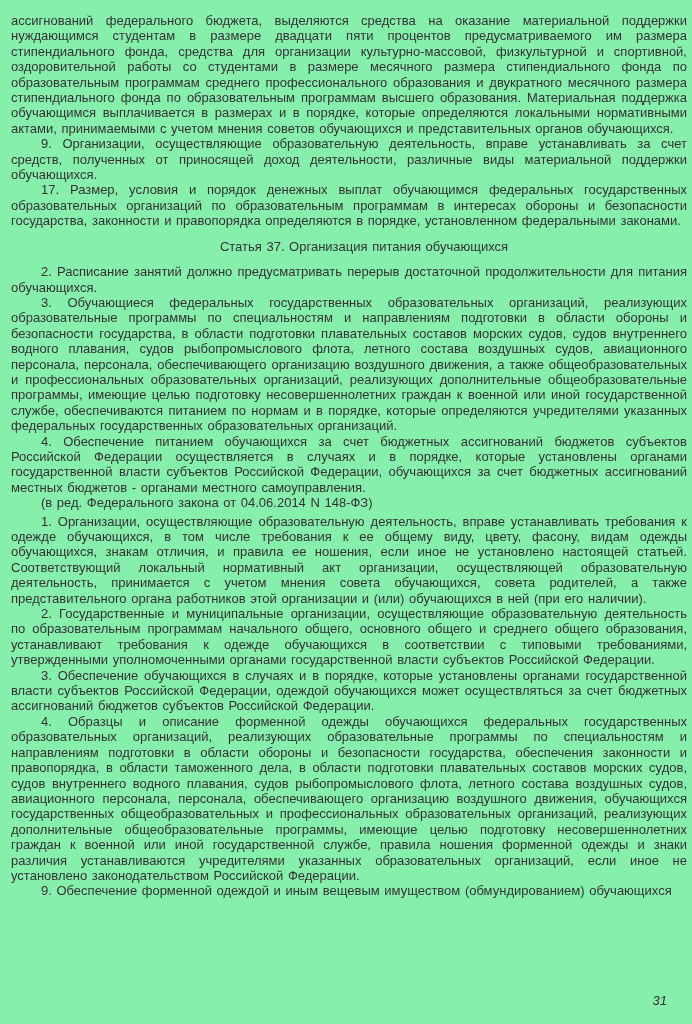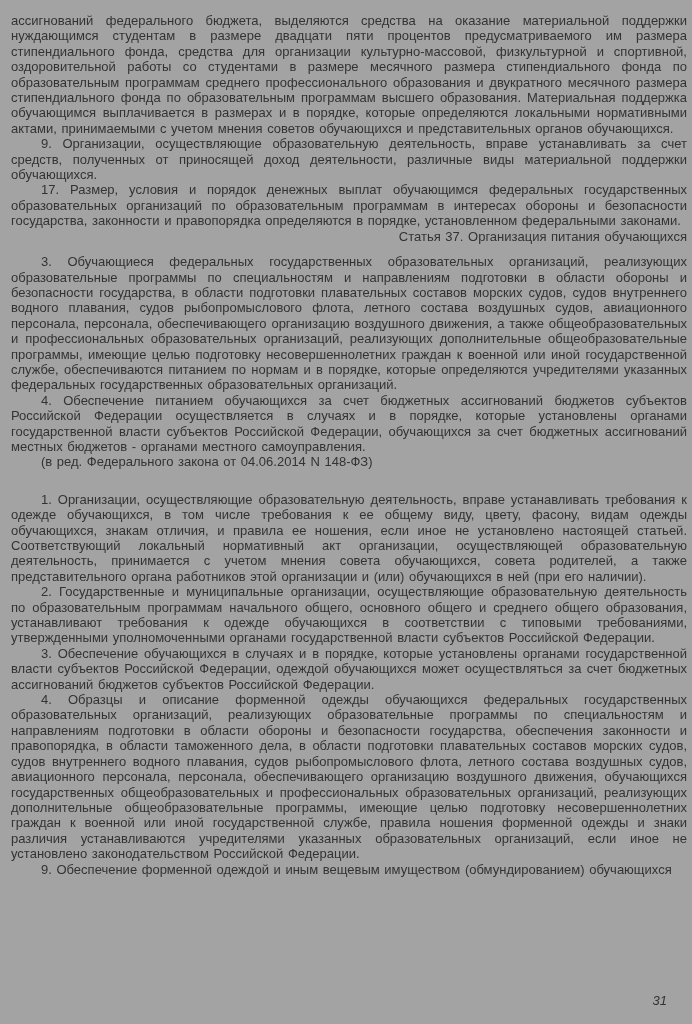--- a/index.html
+++ b/index.html
@@ -5,66 +5,68 @@
   html, body {
     margin: 0;
     padding: 0;
     background: #e8e8e8;
   }
   .page {
     position: relative;
     width: 692px;
     height: 1024px;
     margin: 0 auto;
-    background: #a3a3a3;
+    background: #86efac;
     overflow: hidden;
     font-family: "Liberation Sans", "DejaVu Sans", sans-serif;
     font-size: 13px;
     line-height: 15.4px;
     color: #333333;
   }
   .text-block {
     padding: 13px 5px 0 11px;
   }
   .text-block p {
     margin: 0;
     padding: 0;
     text-align: justify;
     text-indent: 30px;
     word-spacing: 1px;
   }
   .text-block p.continuation {
     text-indent: 0;
   }
   .text-block p.article-heading {
-    text-align: right;
+    text-align: center;
+    margin-top: 10px;
     margin-bottom: 10px;
   }
   .text-block p.edit-note {
     text-align: left;
-    margin-bottom: 22px;
+    margin-bottom: 3px;
   }
   .page-number {
     position: absolute;
     right: 25px;
     bottom: 16px;
     font-size: 13px;
     color: #333333;
     font-style: italic;
   }
 </style>
 </head>
 <body>
 
 <div class="page">
   <div class="text-block">
     <p class="continuation">ассигнований федерального бюджета, выделяются средства на оказание материальной поддержки нуждающимся студентам в размере двадцати пяти процентов предусматриваемого им размера стипендиального фонда, средства для организации культурно-массовой, физкультурной и спортивной, оздоровительной работы со студентами в размере месячного размера стипендиального фонда по образовательным программам среднего профессионального образования и двукратного месячного размера стипендиального фонда по образовательным программам высшего образования. Материальная поддержка обучающимся выплачивается в размерах и в порядке, которые определяются локальными нормативными актами, принимаемыми с учетом мнения советов обучающихся и представительных органов обучающихся.</p>
     <p>9. Организации, осуществляющие образовательную деятельность, вправе устанавливать за счет средств, полученных от приносящей доход деятельности, различные виды материальной поддержки обучающихся.</p>
     <p>17. Размер, условия и порядок денежных выплат обучающимся федеральных государственных образовательных организаций по образовательным программам в интересах обороны и безопасности государства, законности и правопорядка определяются в порядке, установленном федеральными законами.</p>
     <p class="article-heading">Статья 37. Организация питания обучающихся</p>
+    <p>2. Расписание занятий должно предусматривать перерыв достаточной продолжительности для питания обучающихся.</p>
     <p>3. Обучающиеся федеральных государственных образовательных организаций, реализующих образовательные программы по специальностям и направлениям подготовки в области обороны и безопасности государства, в области подготовки плавательных составов морских судов, судов внутреннего водного плавания, судов рыбопромыслового флота, летного состава воздушных судов, авиационного персонала, персонала, обеспечивающего организацию воздушного движения, а также общеобразовательных и профессиональных образовательных организаций, реализующих дополнительные общеобразовательные программы, имеющие целью подготовку несовершеннолетних граждан к военной или иной государственной службе, обеспечиваются питанием по нормам и в порядке, которые определяются учредителями указанных федеральных государственных образовательных организаций.</p>
     <p>4. Обеспечение питанием обучающихся за счет бюджетных ассигнований бюджетов субъектов Российской Федерации осуществляется в случаях и в порядке, которые установлены органами государственной власти субъектов Российской Федерации, обучающихся за счет бюджетных ассигнований местных бюджетов - органами местного самоуправления.</p>
     <p class="edit-note">(в ред. Федерального закона от 04.06.2014 N 148-ФЗ)</p>
     <p>1. Организации, осуществляющие образовательную деятельность, вправе устанавливать требования к одежде обучающихся, в том числе требования к ее общему виду, цвету, фасону, видам одежды обучающихся, знакам отличия, и правила ее ношения, если иное не установлено настоящей статьей. Соответствующий локальный нормативный акт организации, осуществляющей образовательную деятельность, принимается с учетом мнения совета обучающихся, совета родителей, а также представительного органа работников этой организации и (или) обучающихся в ней (при его наличии).</p>
     <p>2. Государственные и муниципальные организации, осуществляющие образовательную деятельность по образовательным программам начального общего, основного общего и среднего общего образования, устанавливают требования к одежде обучающихся в соответствии с типовыми требованиями, утвержденными уполномоченными органами государственной власти субъектов Российской Федерации.</p>
     <p>3. Обеспечение обучающихся в случаях и в порядке, которые установлены органами государственной власти субъектов Российской Федерации, одеждой обучающихся может осуществляться за счет бюджетных ассигнований бюджетов субъектов Российской Федерации.</p>
     <p>4. Образцы и описание форменной одежды обучающихся федеральных государственных образовательных организаций, реализующих образовательные программы по специальностям и направлениям подготовки в области обороны и безопасности государства, обеспечения законности и правопорядка, в области таможенного дела, в области подготовки плавательных составов морских судов, судов внутреннего водного плавания, судов рыбопромыслового флота, летного состава воздушных судов, авиационного персонала, персонала, обеспечивающего организацию воздушного движения, обучающихся государственных общеобразовательных и профессиональных образовательных организаций, реализующих дополнительные общеобразовательные программы, имеющие целью подготовку несовершеннолетних граждан к военной или иной государственной службе, правила ношения форменной одежды и знаки различия устанавливаются учредителями указанных образовательных организаций, если иное не установлено законодательством Российской Федерации.</p>
     <p>9. Обеспечение форменной одеждой и иным вещевым имуществом (обмундированием) обучающихся</p>
   </div>
   <div class="page-number">31</div>

